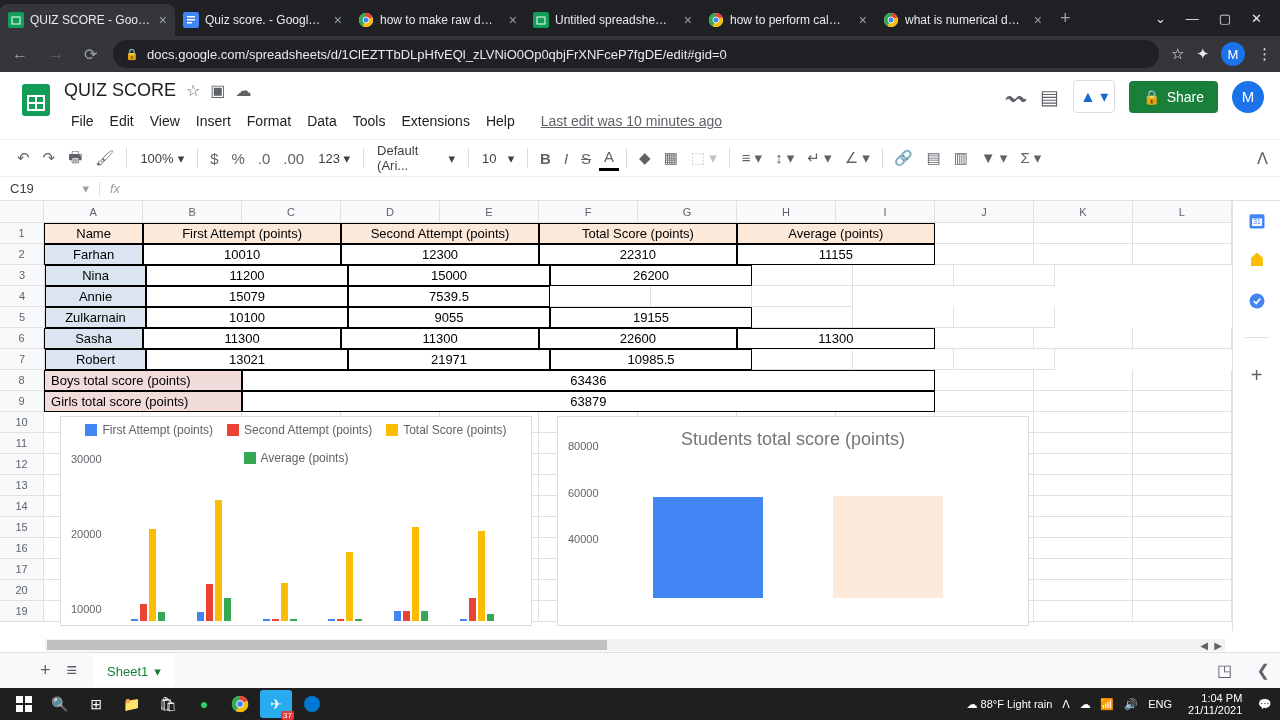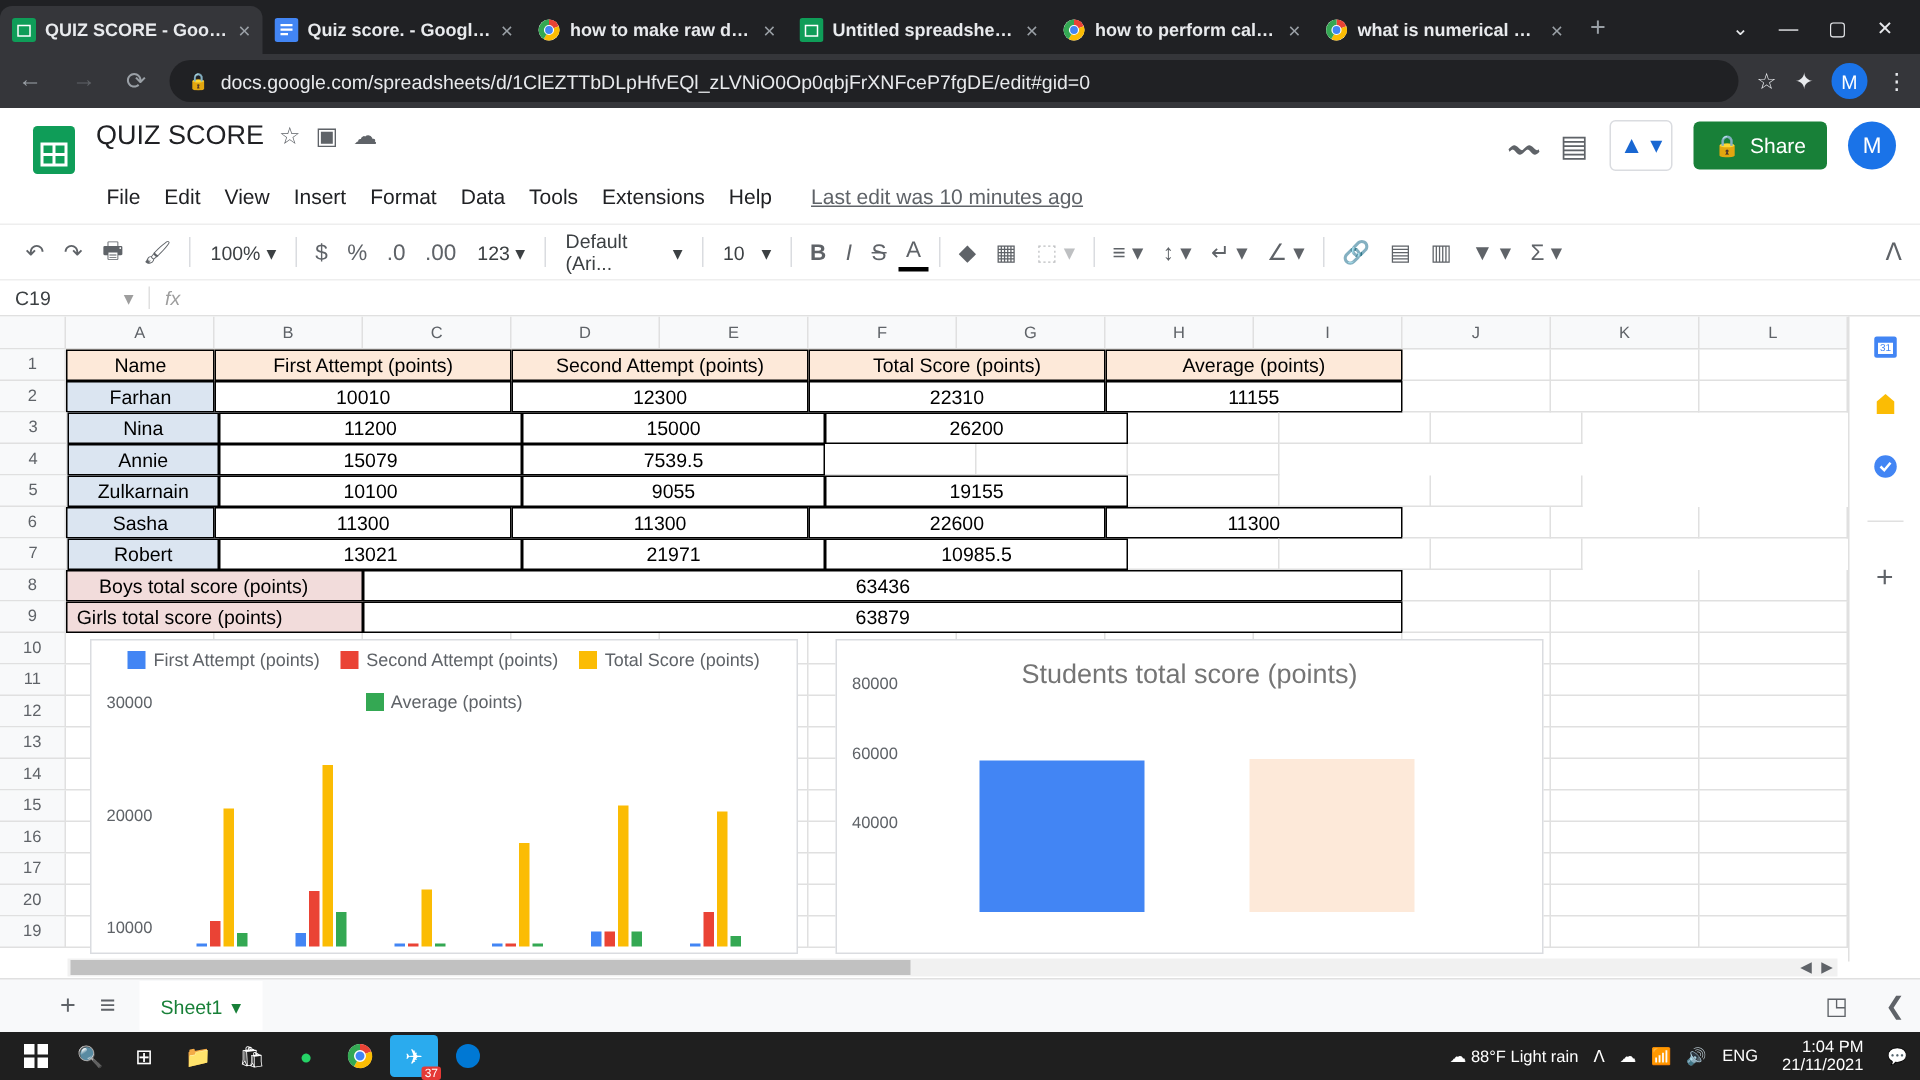--- a/index.html
+++ b/index.html
@@ -2,42 +2,42 @@
 <html><head>
 <meta charset="utf-8">
 <style>
 * { margin:0; padding:0; box-sizing:border-box; font-family:Arial,sans-serif; }
 body { width:1280px; height:720px; overflow:hidden; background:#fff; position:relative; }
 
 
 .chrome-top { background:#202124; height:36px; display:flex; align-items:center; }
 .tab { height:32px; margin-top:4px; display:flex; align-items:center; padding:0 8px; font-size:12px; color:#e8eaed; border-radius:8px 8px 0 0; max-width:175px; min-width:175px; gap:6px; }
 .tab.active { background:#35363a; }
-.tab-title { white-space:nowrap; overflow:hidden; text-overflow:ellipsis; flex:1;font-weight:bold; }
+.tab-title { white-space:nowrap; overflow:hidden; text-overflow:ellipsis; flex:1; }
 .tab-close { color:#9aa0a6; font-size:14px; }
 .tab-favicon { width:16px; height:16px; display:flex; align-items:center; justify-content:center; font-size:12px; font-weight:bold; }
 .new-tab { color:#9aa0a6; padding:0 10px; font-size:18px; }
 .window-controls { margin-left:auto; display:flex; gap:20px; padding:0 18px; color:#e8eaed; font-size:13px; }
 
 .chrome-bar { background:#35363a; height:36px; display:flex; align-items:center; padding:0 8px; gap:12px; }
 .nav-icon { color:#9aa0a6; font-size:16px; padding:0 4px; }
 .url-bar { flex:1; background:#202124; border-radius:20px; height:28px; display:flex; align-items:center; padding:0 12px; color:#e8eaed; font-size:13px; gap:8px; }
 .lock-icon { color:#9aa0a6; font-size:11px; }
 .ext-icon { color:#e8eaed; font-size:15px; }
 .avatar { width:24px; height:24px; border-radius:50%; background:#1a73e8; color:#fff; display:flex; align-items:center; justify-content:center; font-size:13px; font-weight:500; }
 
 
 .sheets-header { padding:8px 16px 0; display:flex; align-items:flex-start; }
 .sheets-logo { width:40px; height:40px; margin-right:8px; }
 .sheets-logo svg { width:40px; height:40px; }
 .doc-area { flex:1; }
 .doc-title-row { display:flex; align-items:center; gap:10px; }
 .doc-title { font-size:18px; color:#202124; }
 .doc-icon { color:#5f6368; font-size:16px; }
-.menu-bar { display:flex; gap:2px; margin-top:18px; align-items:flex-start; }
+.menu-bar { display:flex; gap:2px; margin-top:8px; align-items:flex-start; }
 .menu-item { font-size:14px; color:#202124; padding:4px 7px; }
 .last-edit { color:#5f6368; text-decoration:underline; margin-left:10px; }
 .header-right { display:flex; align-items:center; gap:14px; }
 .header-icon-btn { color:#5f6368; font-size:20px; }
 .share-dropdown-btn { border:1px solid #dadce0; border-radius:4px; padding:6px 6px; display:flex; align-items:center; gap:4px; color:#1967d2; font-size:16px; }
 .share-btn { background:#188038; color:#fff; border-radius:4px; padding:8px 14px; font-size:14px; font-weight:500; display:flex; align-items:center; gap:6px; }
 .user-avatar { width:32px; height:32px; border-radius:50%; background:#1a73e8; color:#fff; display:flex; align-items:center; justify-content:center; font-size:15px; }
 
 
 .toolbar { border-top:1px solid #eee; border-bottom:1px solid #eee; height:38px; display:flex; align-items:center; padding:0 12px; gap:3px; margin-top:6px; position:relative; }
@@ -379,21 +379,21 @@
           <div class="cell data-border" style="width:101px;background:#dbe5f1">Robert</div>
           <div class="cell data-border" style="width:202px">13021</div>
           <div class="cell data-border" style="width:202px">21971</div>
           <div class="cell data-border" style="width:202px">10985.5</div>
           <div class="cell" style="width:101px"></div>
           <div class="cell" style="width:101px"></div>
           <div class="cell" style="width:101px"></div>
         </div>
         <div class="row">
           <div class="row-h">8</div>
-          <div class="cell data-border" style="width:202px;background:#f2dcdb;text-align:left;padding-left:21px">Boys total score (points)</div>
+          <div class="cell data-border" style="width:202px;background:#f2dcdb;text-align:left;padding-left:6px">Boys total score (points)</div>
           <div class="cell data-border" style="width:707px">63436</div>
           <div class="cell" style="width:101px"></div>
           <div class="cell" style="width:101px"></div>
           <div class="cell" style="width:101px"></div>
         </div>
         <div class="row">
           <div class="row-h">9</div>
           <div class="cell data-border" style="width:202px;background:#f2dcdb;text-align:left;padding-left:6px">Girls total score (points)</div>
           <div class="cell data-border" style="width:707px">63879</div>
           <div class="cell" style="width:101px"></div>

